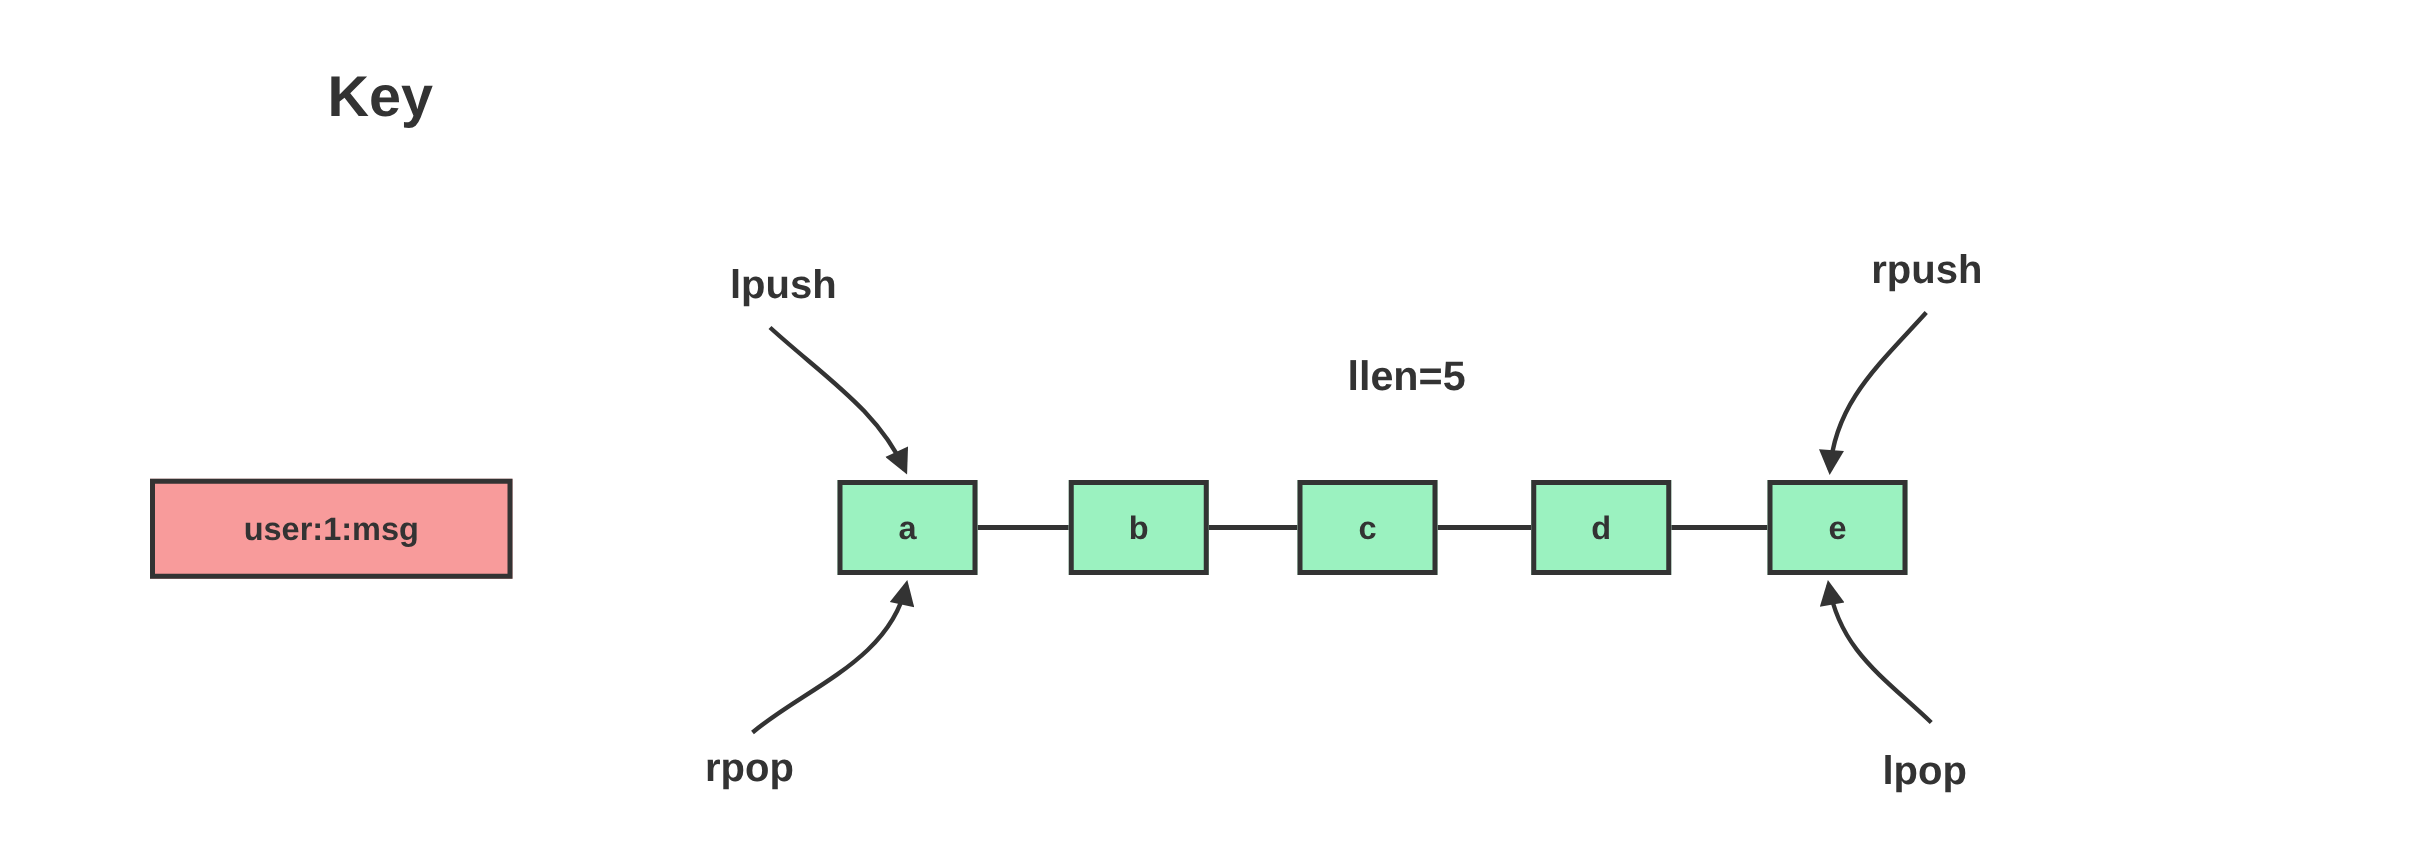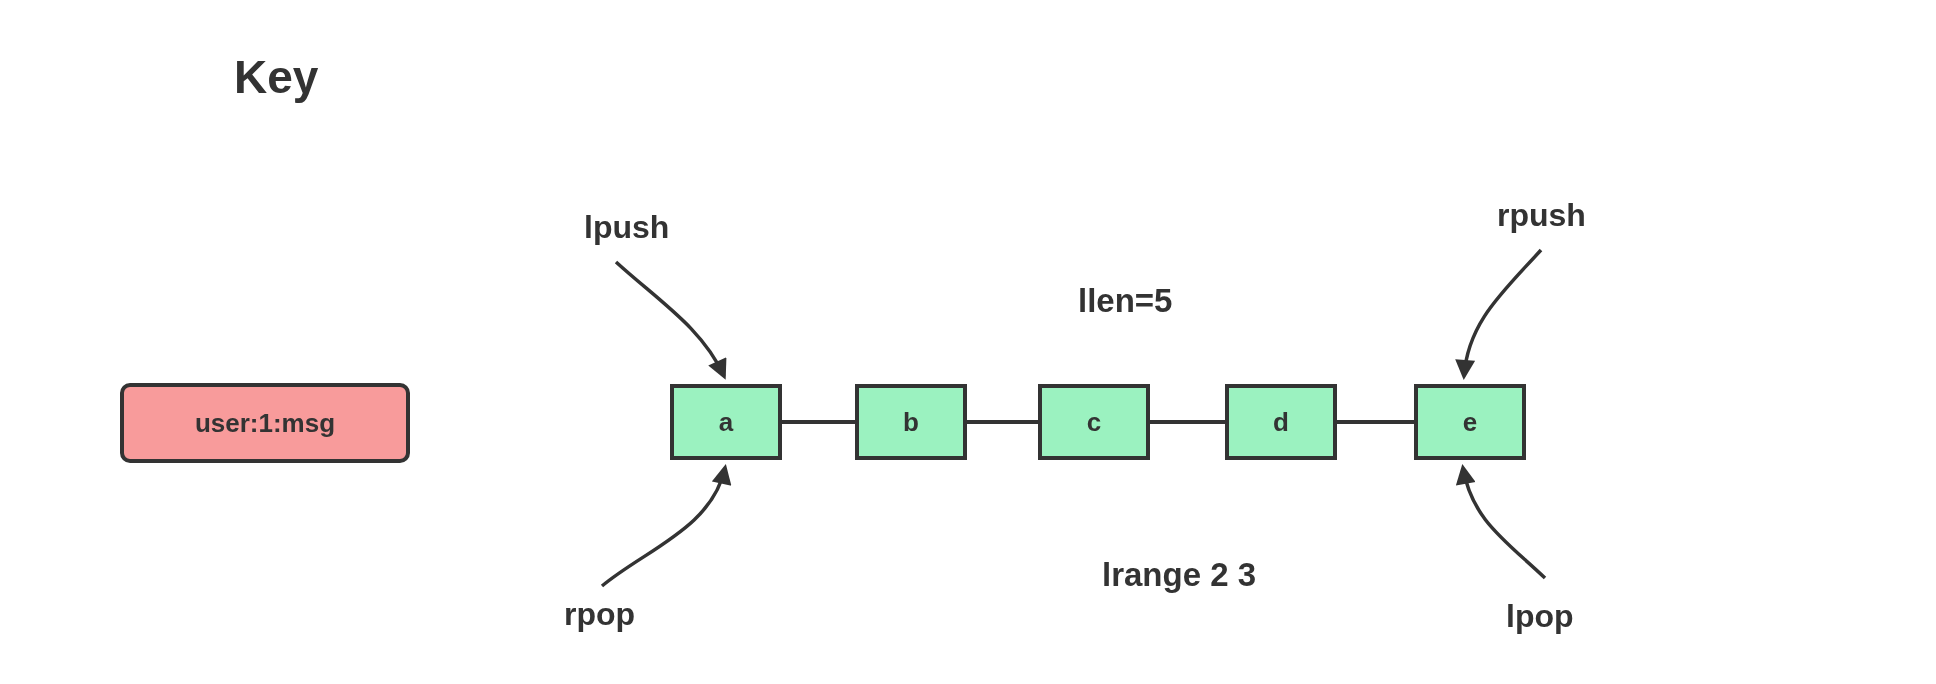--- a/index.html
+++ b/index.html
@@ -16,20 +16,21 @@
     color: var(--text-color, #333333);
     overflow: hidden;
   }
   .header {
     position: absolute;
     font-size: 46px;
     font-weight: 700;
     line-height: 1.1;
     color: var(--text-color, #333333);
     white-space: nowrap;
+    margin-left: 28px;
   }
   .key-header   { left: 234px; top: 52px; }
   .value-header { left: 1022px; top: 52px; }
 
   .edges {
     position: absolute;
     left: 0; top: 0;
     pointer-events: none;
   }
   .edge {
@@ -40,21 +41,21 @@
   .edge.curved { stroke-width: 3.5px; }
   .arrowhead { fill: var(--line-color, #333333); }
 
   .key-box {
     position: absolute;
     left: 120px; top: 383px;
     width: 290px; height: 80px;
     box-sizing: border-box;
     background: var(--key-fill, #f89b9b);
     border: 4px solid var(--line-color, #333333);
-    border-radius: 10px;
+    border-radius: 0;
     display: flex;
     align-items: center;
     justify-content: center;
     font-size: 26px;
     font-weight: 700;
     color: var(--text-color, #333333);
   }
 
   .node {
     position: absolute;
@@ -144,15 +145,14 @@
   <div class="node node-e">
     <span>e</span>
   </div>
 
   <div class="op-label lpush-label">lpush</div>
   <div class="op-label lpop-label">rpop</div>
   <div class="op-label rpush-label">rpush</div>
   <div class="op-label rpop-label">lpop</div>
 
   <div class="cmd-label llen-label">llen=5</div>
-  <div class="cmd-label lrange-label">lrange 2 3</div>
 
 </div>
 
 </body></html>

